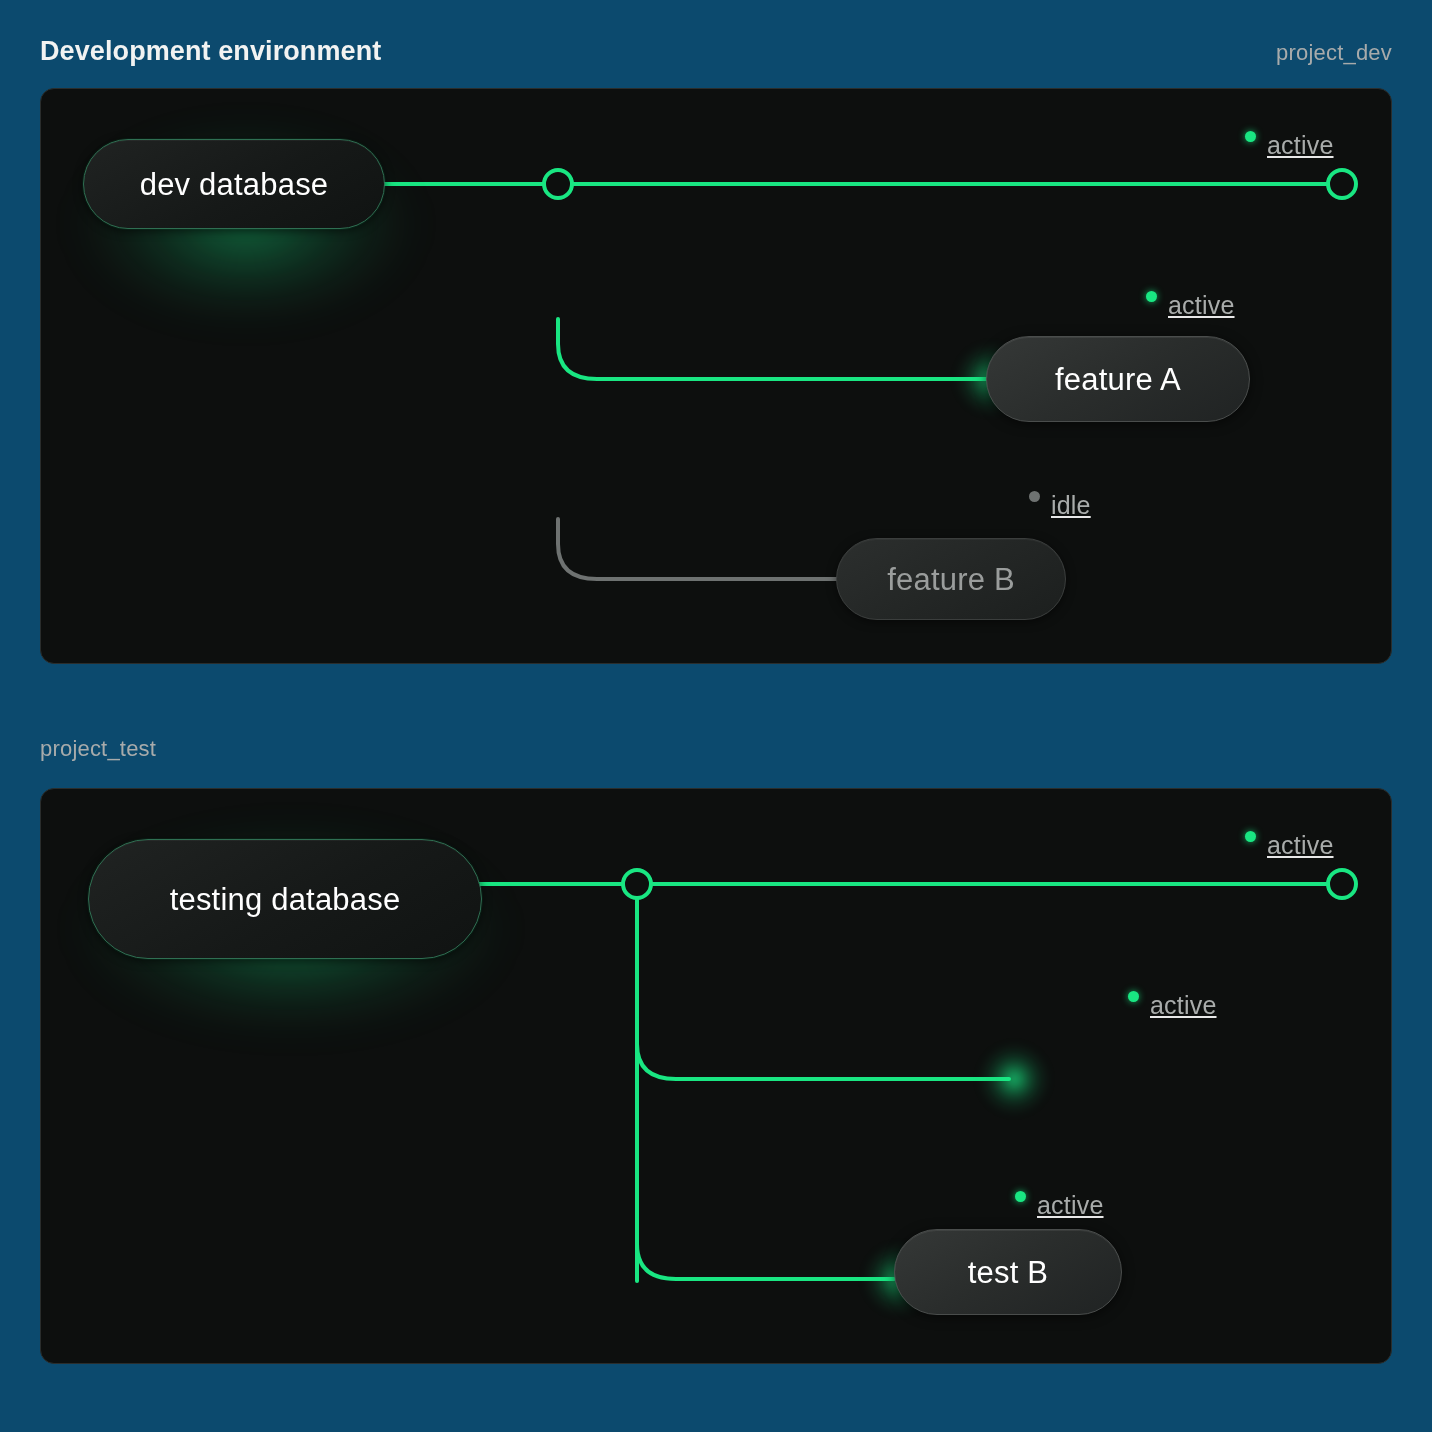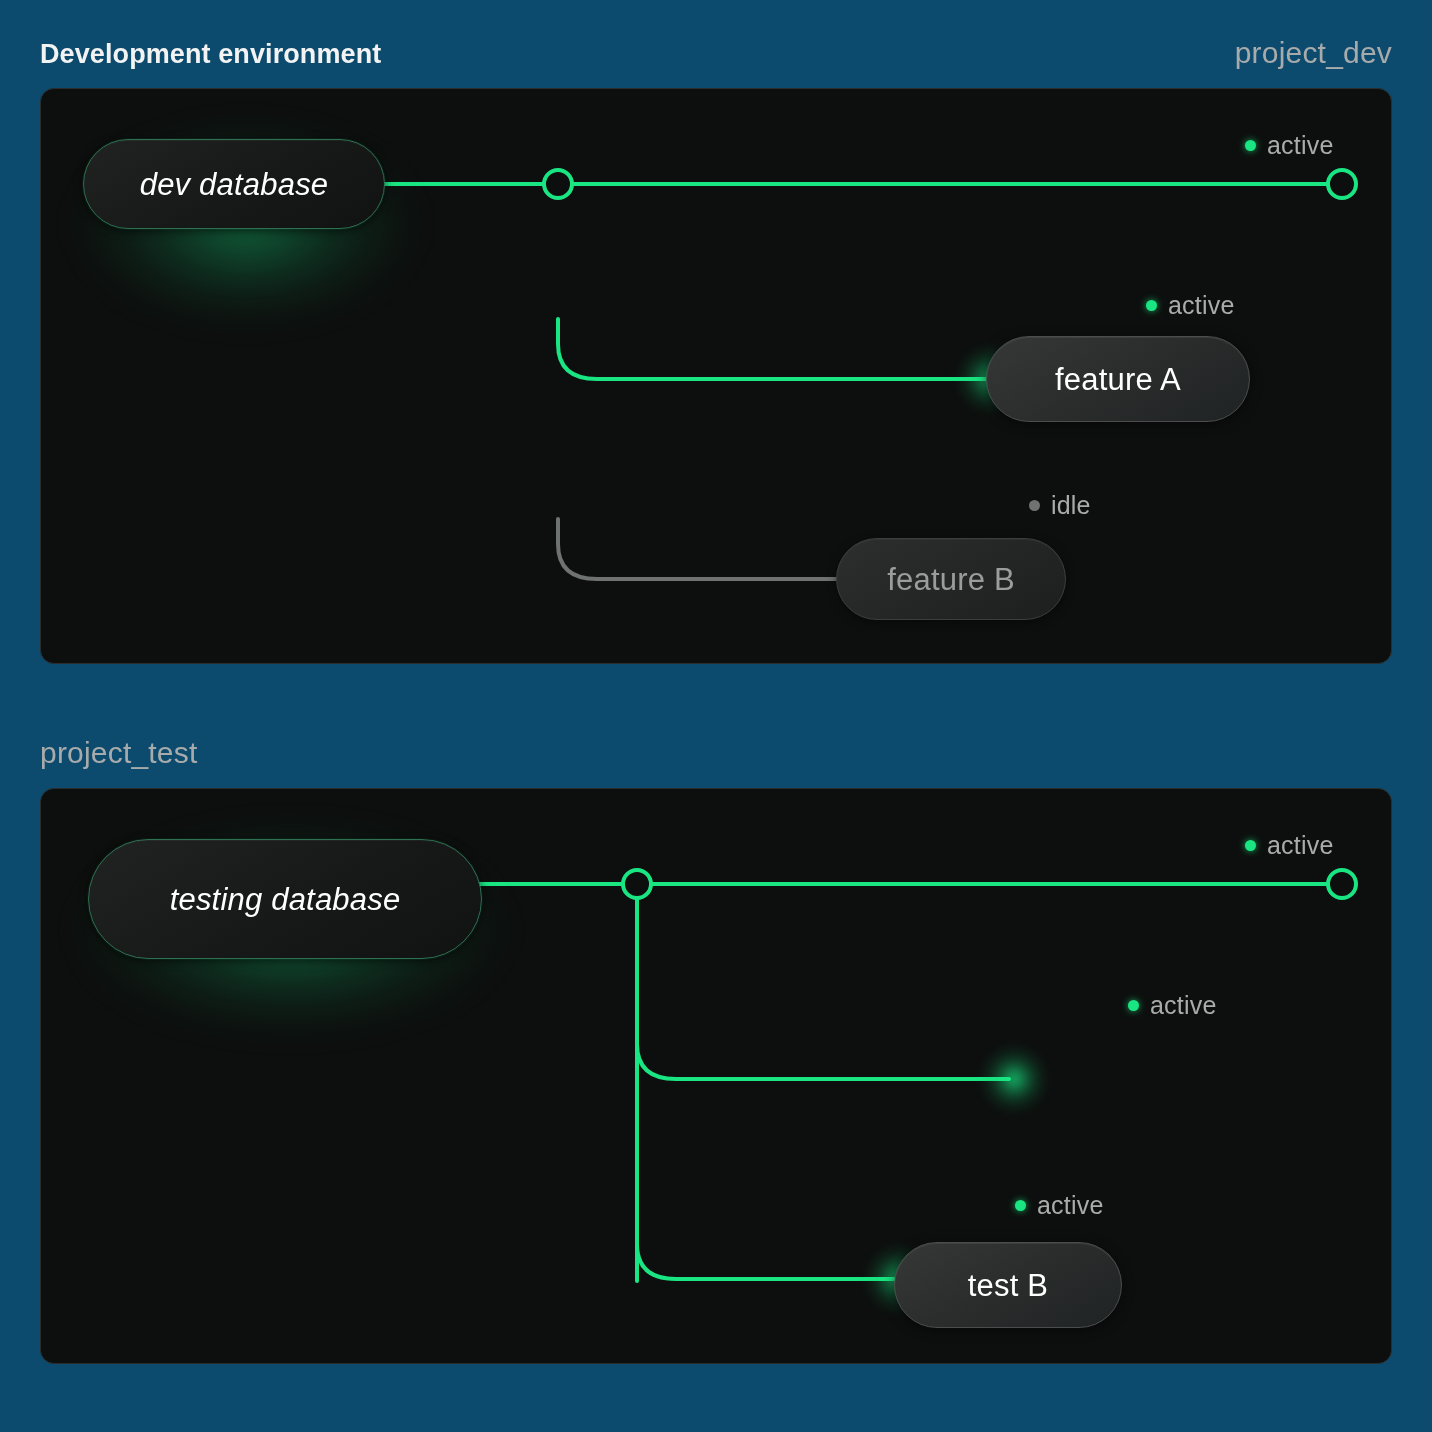--- a/index.html
+++ b/index.html
@@ -42,21 +42,21 @@
     align-items: baseline;
     justify-content: space-between;
   }
   .section-title {
     font-size: 27px;
     font-weight: bold;
     color: #f2f3f2;
     letter-spacing: 0.1px;
   }
   .section-project {
-    font-size: 30px;
+    font-size: 22px;
     font-weight: normal;
     color: #a8abab;
     letter-spacing: 0.2px;
   }
 
   .panel {
     position: relative;
     width: 1352px;
     height: 576px;
     box-sizing: border-box;
@@ -96,21 +96,21 @@
 
   
   .node.db {
     background: linear-gradient(150deg, #202322 0%, #161918 55%, #101312 100%);
     border: 1px solid #2f6f52;
     box-shadow:
       0 0 0 1px rgba(25,230,130,0.06),
       0 2px 10px rgba(0,0,0,0.6),
       inset 0 1px 0 rgba(255,255,255,0.045);
   }
-  .node.db .node-label { color: #ffffff; font-style: italic; }
+  .node.db .node-label { color: #ffffff; }
 
   
   .node.active-node {
     background: linear-gradient(150deg, #353837 0%, #2a2d2c 48%, #202323 100%);
     border: 1px solid #4a4d4c;
     box-shadow:
       0 2px 12px rgba(0,0,0,0.55),
       inset 0 1px 0 rgba(255,255,255,0.07);
   }
   .node.active-node .node-label { color: #ffffff; }
@@ -152,24 +152,25 @@
                 rgba(25,230,130,0.38) 24%,
                 rgba(22,200,116,0.14) 46%,
                 rgba(18,150,90,0.0) 72%);
     filter: blur(5px);
   }
 
   
   .status {
     position: absolute;
     display: flex;
-    align-items: center;
+    align-items: flex-start;
     gap: 11px;
     white-space: nowrap;
     z-index: 5;
+    text-decoration: underline;
   }
   .status-dot {
     width: 11px;
     height: 11px;
     border-radius: 50%;
     flex: none;
   }
   .status-dot.on  {
     background: #19e682;
     box-shadow: 0 0 7px rgba(25,230,130,0.75);
@@ -282,21 +283,21 @@
 
         <div class="node-glow" style="left:40px; top:40px; width:420px; height:200px;"></div>
 
         <div class="node db" id="node-testing-database" style="left:47px; top:50px; width:394px; height:120px;justify-content:center;">
           <span class="node-label">testing database</span>
         </div>
 
         <div class="edge-glow" style="left:938px; top:255px;"></div>
 
         <div class="edge-glow" style="left:823px; top:455px;"></div>
-        <div class="node active-node" id="node-test-b" style="left:853px; top:453px; width:228px; height:86px;">
+        <div class="node active-node" id="node-test-b" style="left:853px; top:440px; width:228px; height:86px;">
           <span class="node-label">test B</span>
         </div>
 
         <div class="status" style="left:1204px; top:42px;">
           <span class="status-dot on"></span>
           <span class="status-text">active</span>
         </div>
 
         <div class="status" style="left:1087px; top:202px;">
           <span class="status-dot on"></span>

